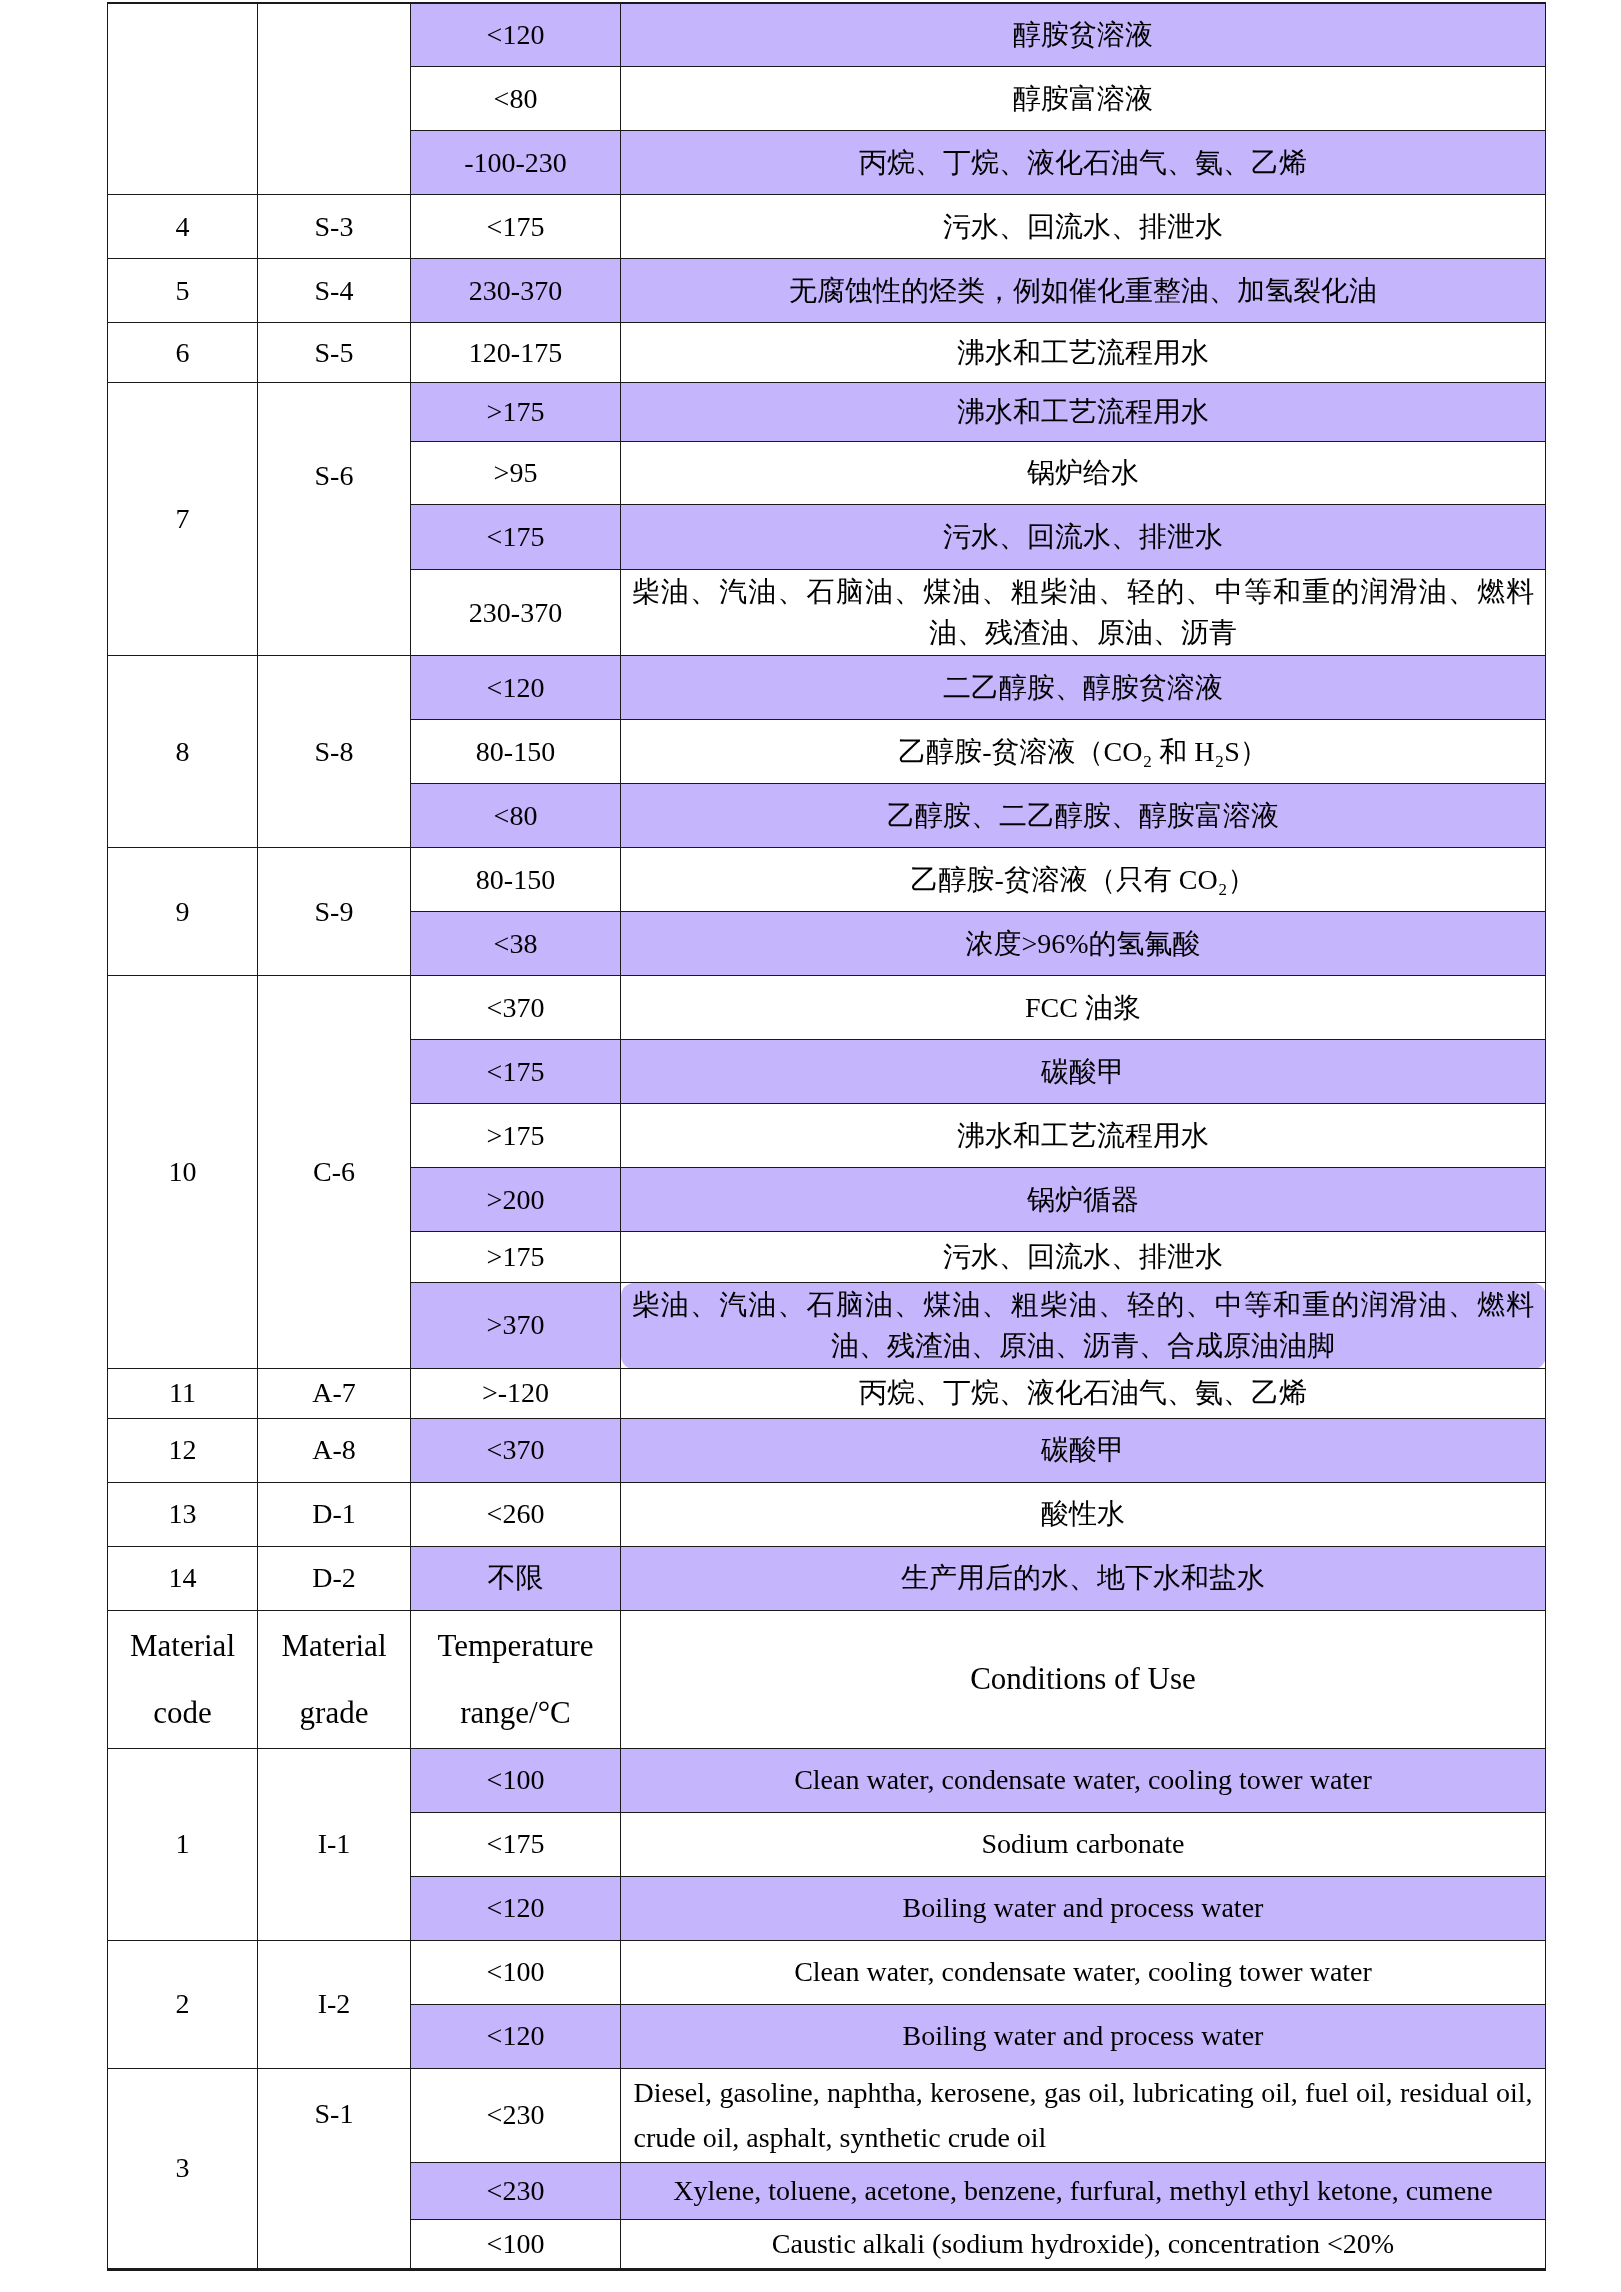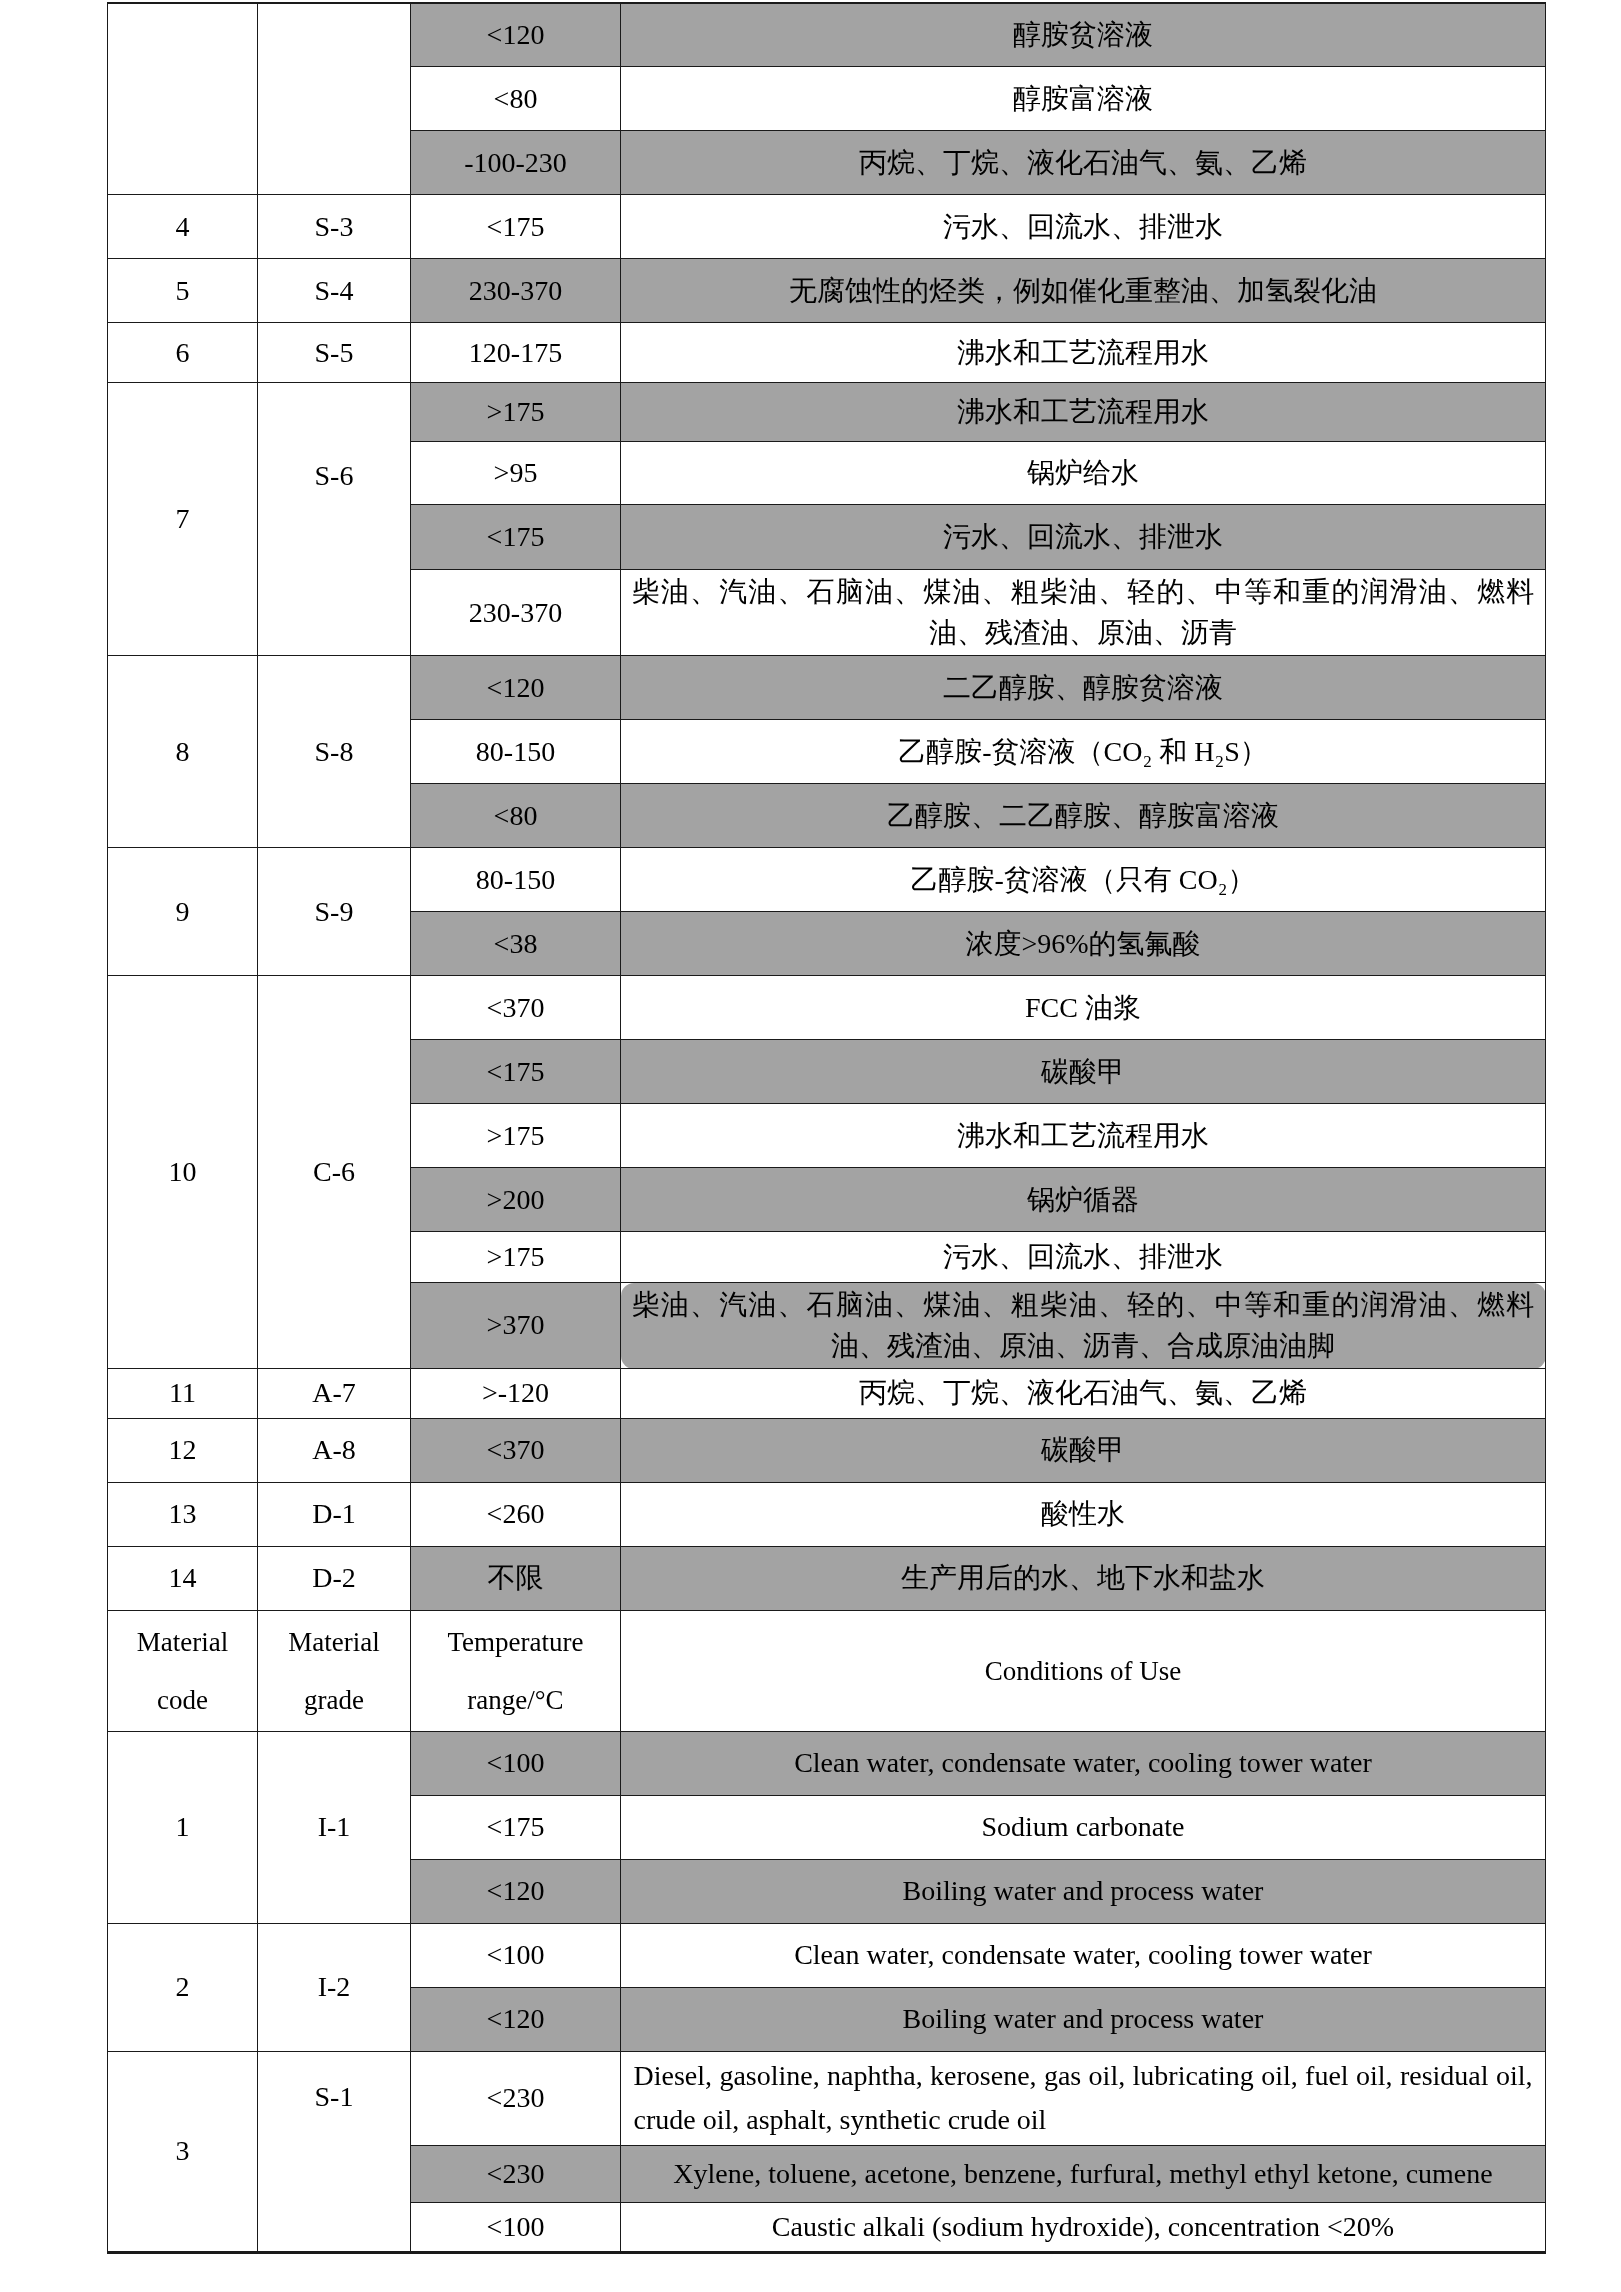--- a/index.html
+++ b/index.html
@@ -27,25 +27,25 @@
   td{
     border:1.8px solid #1a1a1a;
     text-align:center;
     vertical-align:middle;
     font-size:28px;
     line-height:1.45;
     padding:1.8px 9px;
     background:#ffffff;
     overflow:hidden;
   }
-  td.y{background:#a3a3a3;}
+  td.y{background:#c4b5fd;}
   td.w{background:#ffffff;}
   td.cjk-long{text-align:justify;text-align-last:center;padding:1.8px 10.7px;border-radius:13px;}
   td.en-long{text-align:justify;padding:1.8px 12.5px;line-height:1.6;margin-top:35px;}
-  tr.hdr td{font-size:27px;line-height:2.15;}
+  tr.hdr td{font-size:31px;line-height:2.15;}
   .raise-s6{position:relative;top:-43px;display:inline-block;}
   .raise-s1{position:relative;top:-54px;display:inline-block;}
 </style>
 </head>
 <body>
 
 <div class="page">
   <table class="grades">
     <colgroup>
         <col class="c1">

